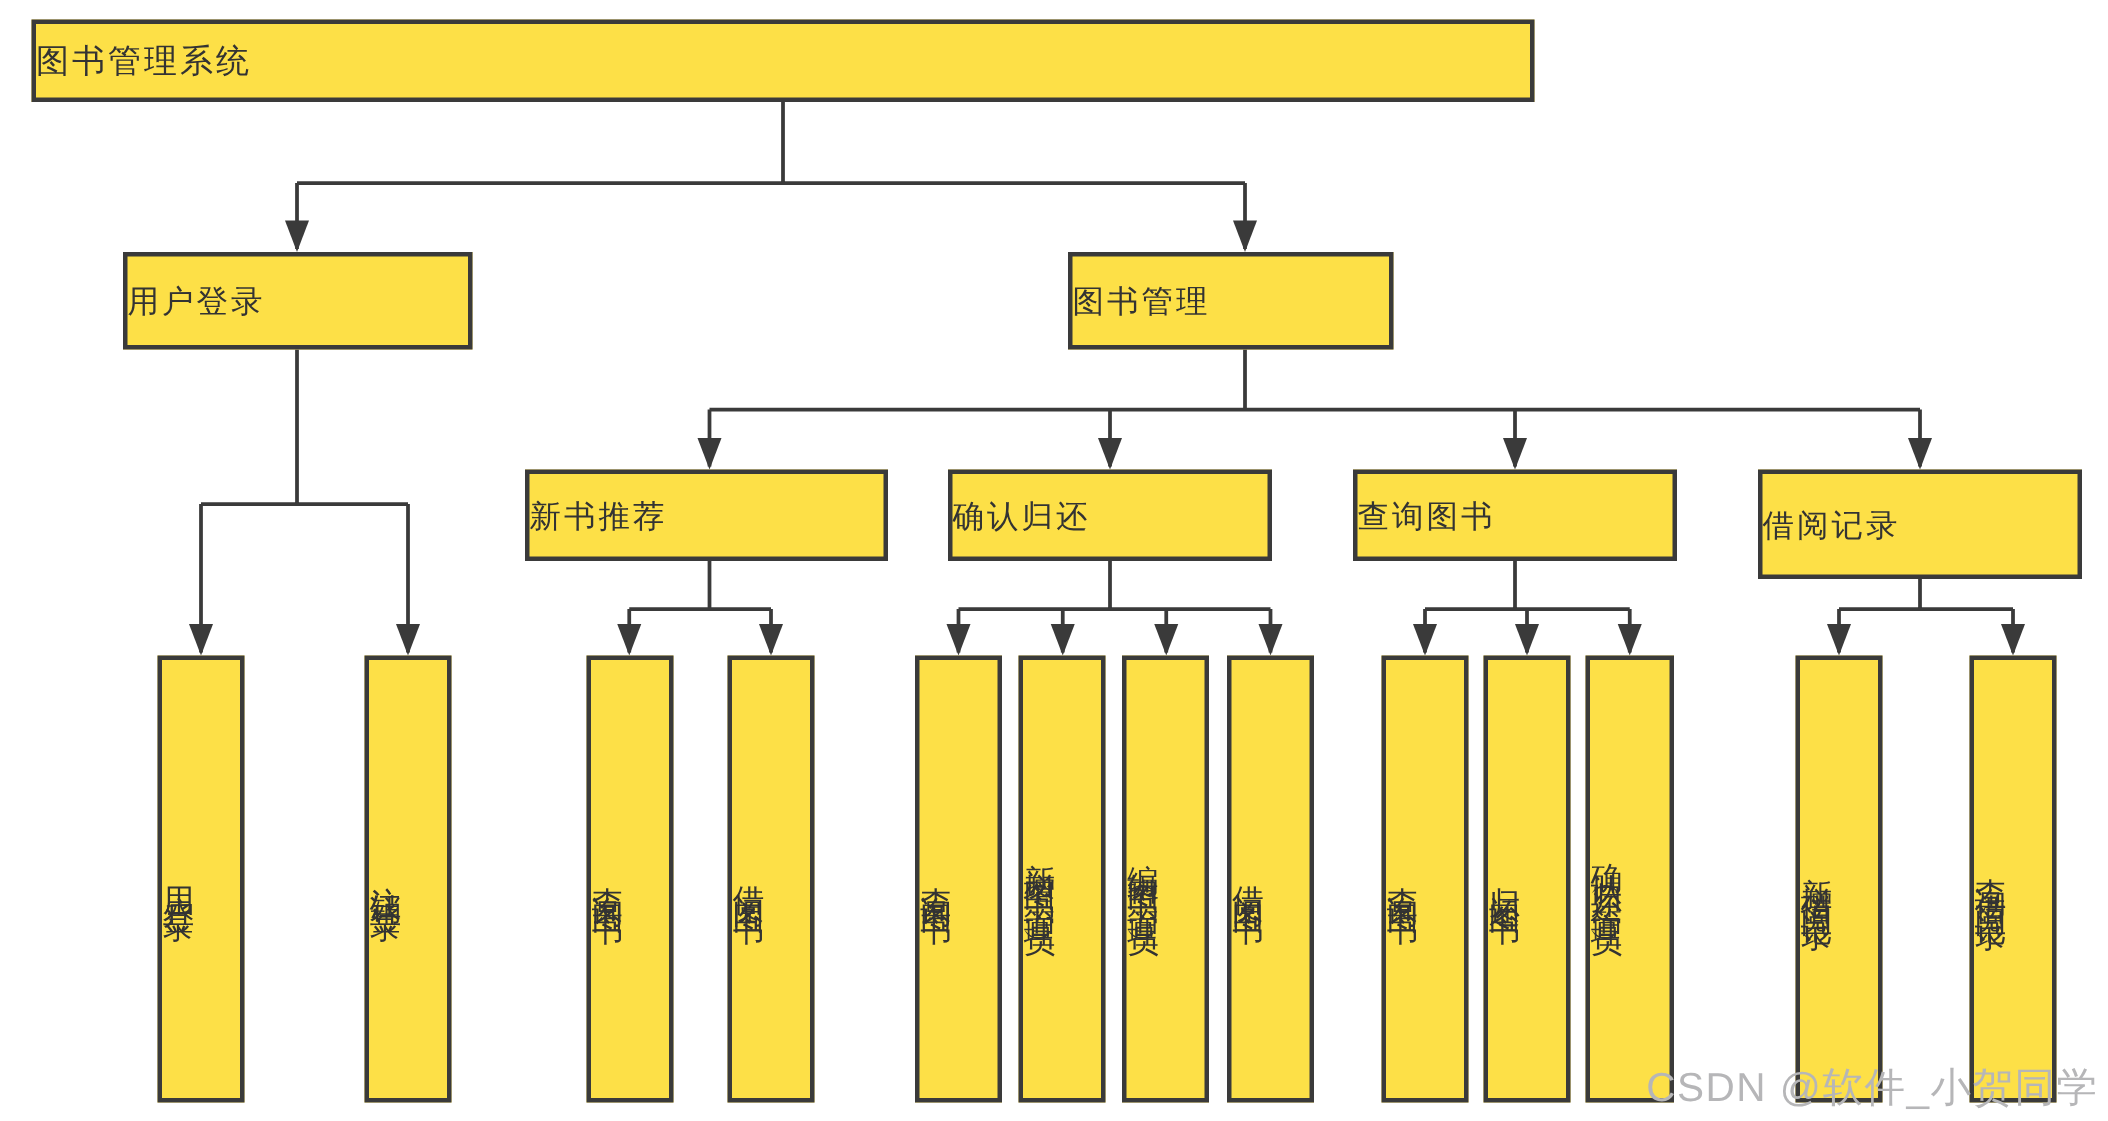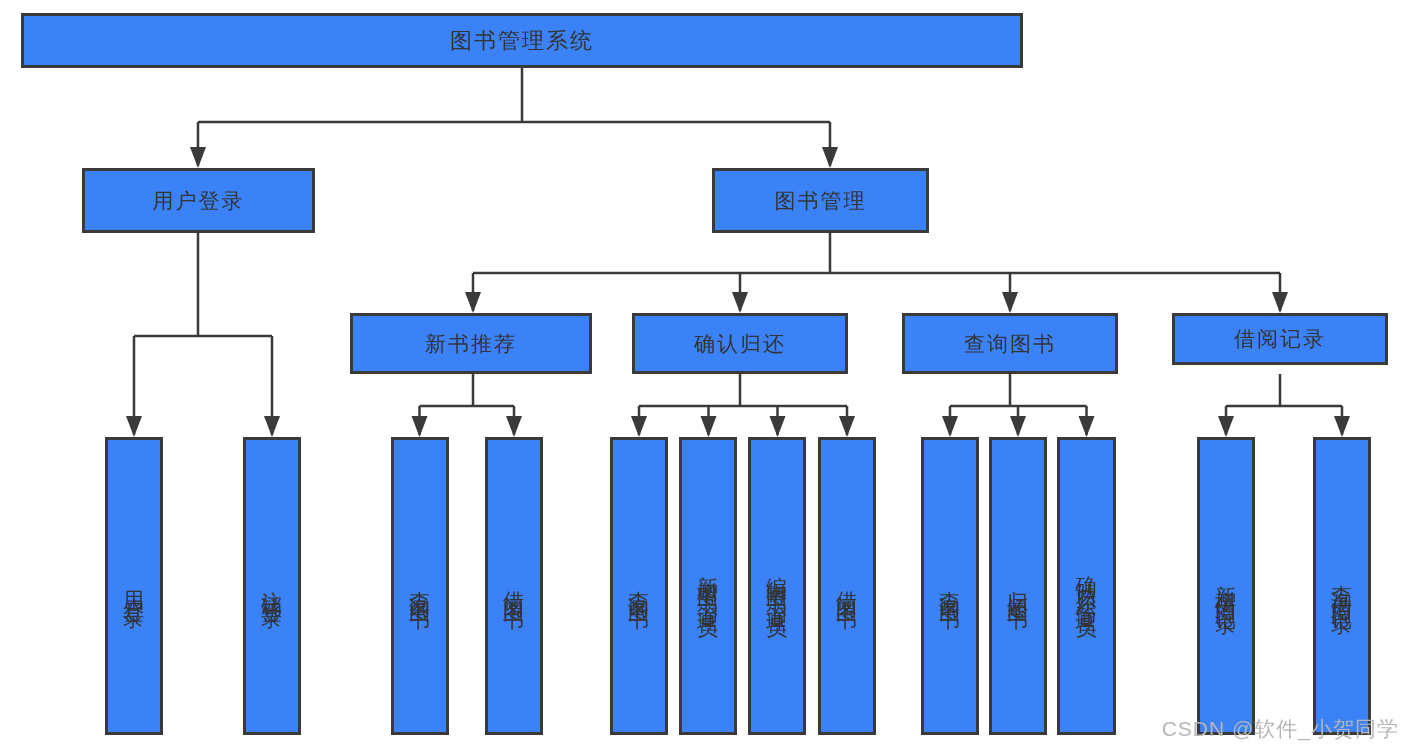--- a/index.html
+++ b/index.html
@@ -11,43 +11,43 @@
     overflow: hidden;
   }
   #connector-layer {
     position: absolute; left: 0; top: 0;
     width: 1405px; height: 747px;
     z-index: 0;
   }
   .box {
     position: absolute;
     border: 3px solid #3a3a3a;
-    background: #3b82f6;
+    background: #fde047;
     box-sizing: border-box;
     display: flex;
     align-items: center;
-    justify-content: center;
+    justify-content: flex-start;
     color: #333333;
     z-index: 1;
   }
   .h-box { font-size: 21px; letter-spacing: 2px; }
   .root-box { font-size: 22px; letter-spacing: 2px; }
   .v-box { width: 58px; top: 437px; height: 298px; }
   .v-box .vtext {
     writing-mode: vertical-rl;
     text-orientation: mixed;
     font-size: 21px;
     letter-spacing: 6px;
     line-height: 1;
     white-space: nowrap;
   }
   .watermark {
     position: absolute;
     right: 6px; bottom: 4px;
-    font-size: 21px;
+    font-size: 27px;
     color: #b6b6b8;
     letter-spacing: 1px;
     z-index: 5;
     margin-left: 48px;
   }
 </style>
 </head>
 <body>
 
 <svg id="connector-layer" viewBox="0 0 1405 747" xmlns="http://www.w3.org/2000/svg">
@@ -103,21 +103,21 @@
 
 <div class="box h-box" style="left:350px; top:313px; width:242px; height:61px;">
   <span>新书推荐</span>
 </div>
 <div class="box h-box" style="left:632px; top:313px; width:216px; height:61px;">
   <span>确认归还</span>
 </div>
 <div class="box h-box" style="left:902px; top:313px; width:216px; height:61px;">
   <span>查询图书</span>
 </div>
-<div class="box h-box" style="left:1172px; top:313px; width:216px; height:52px;">
+<div class="box h-box" style="left:1172px; top:313px; width:216px; height:73px;">
   <span>借阅记录</span>
 </div>
 
 <div class="box v-box" style="left:105px;">
   <span class="vtext">用户登录</span>
 </div>
 <div class="box v-box" style="left:243px;">
   <span class="vtext">注销登录</span>
 </div>
 

